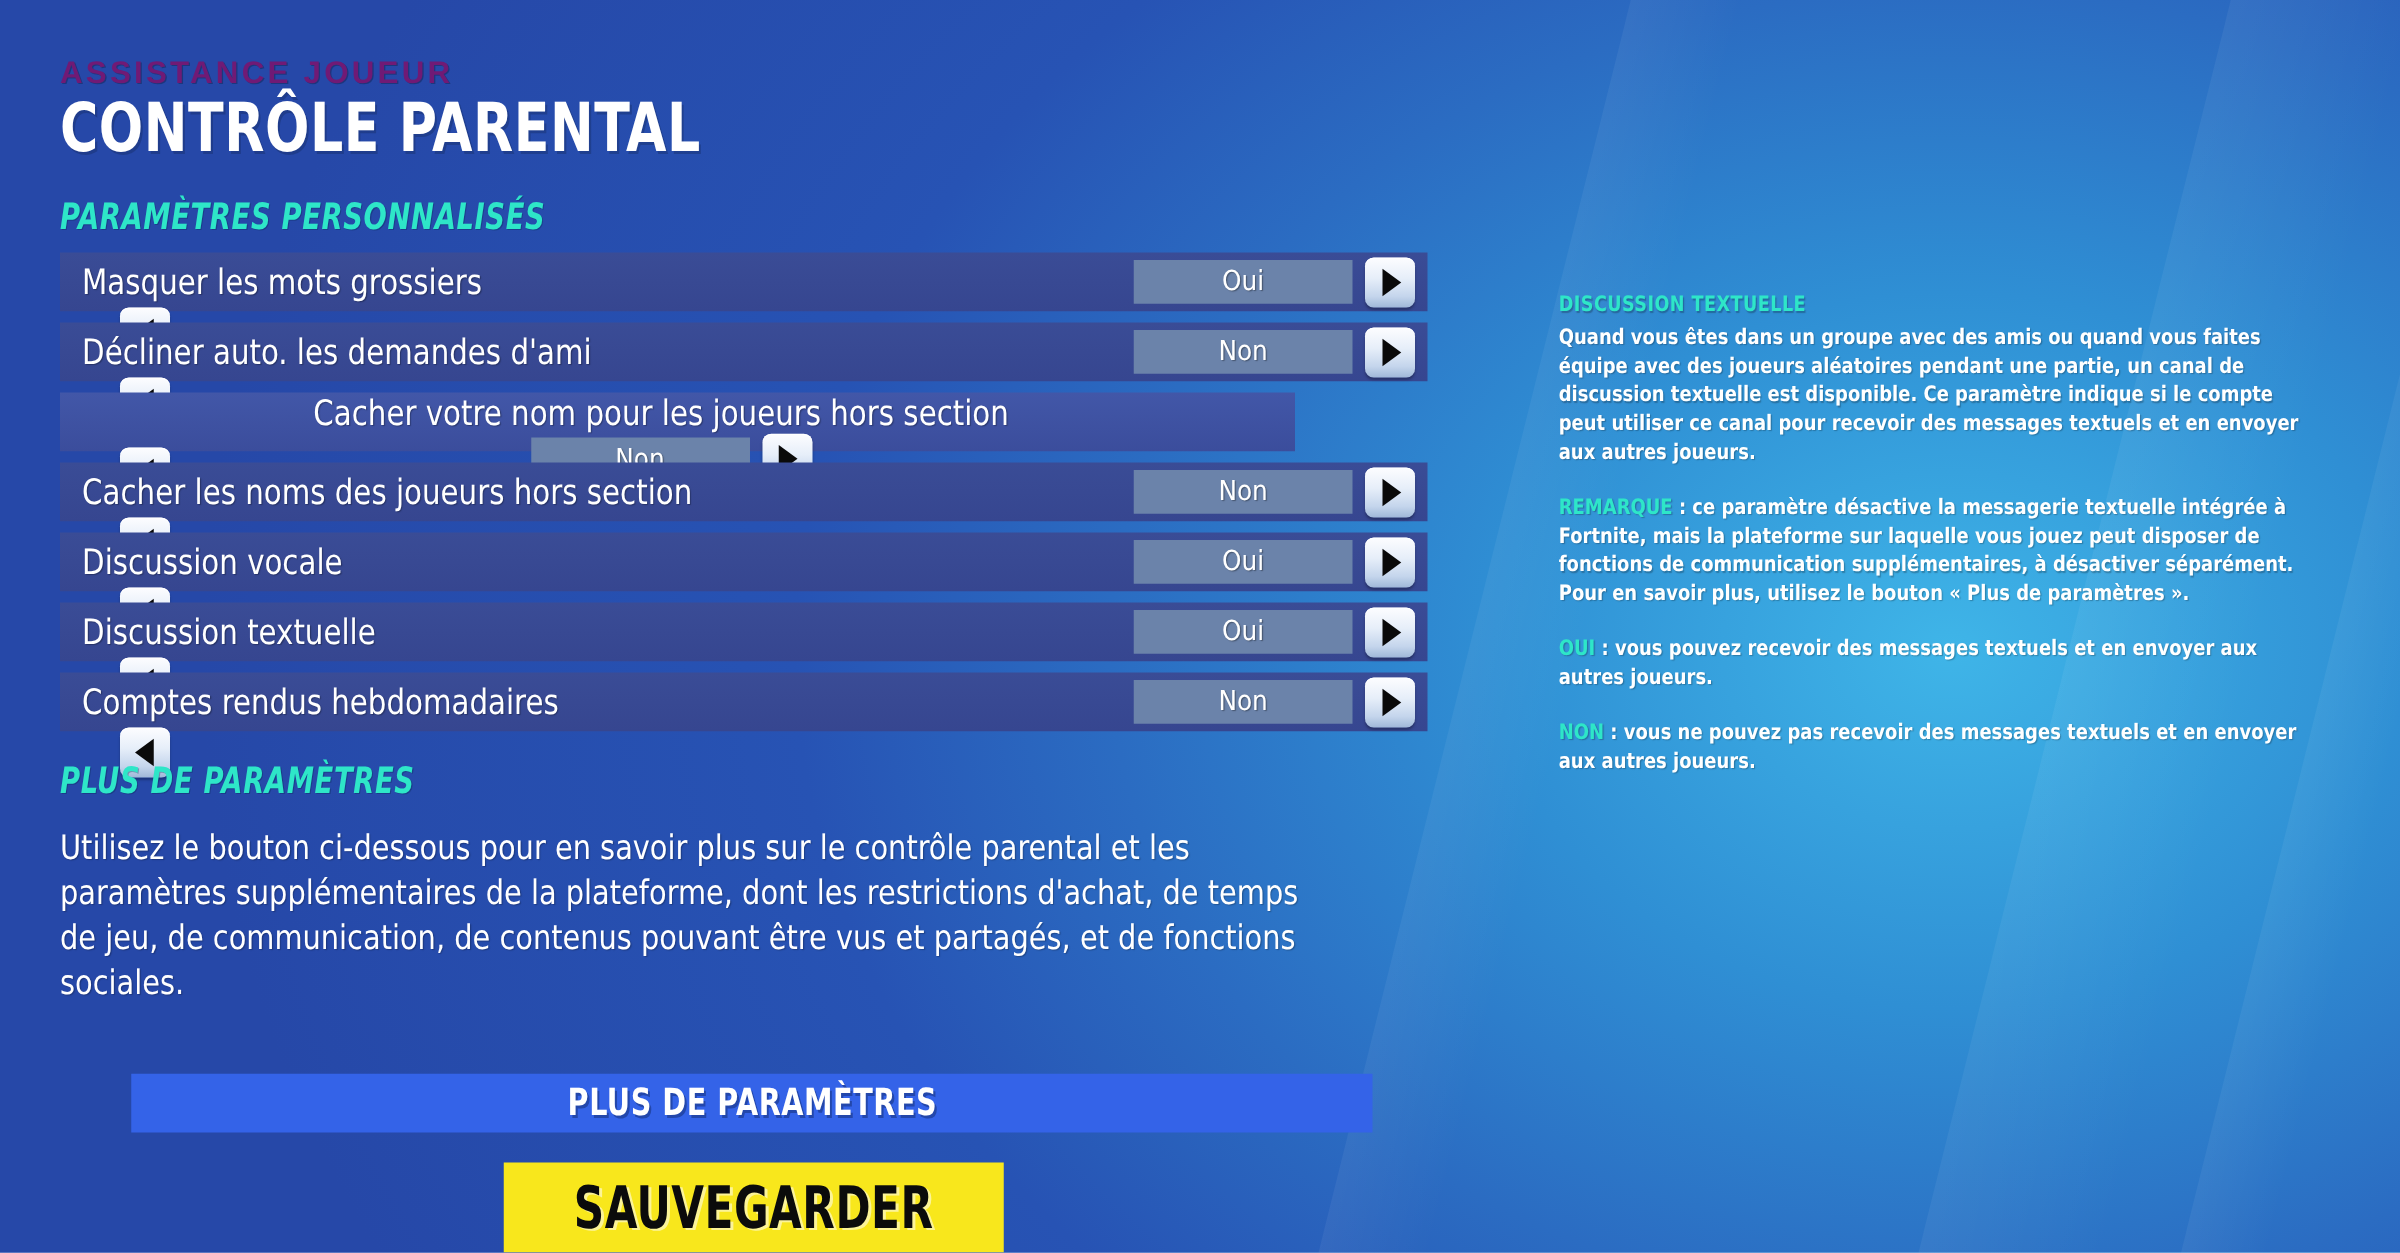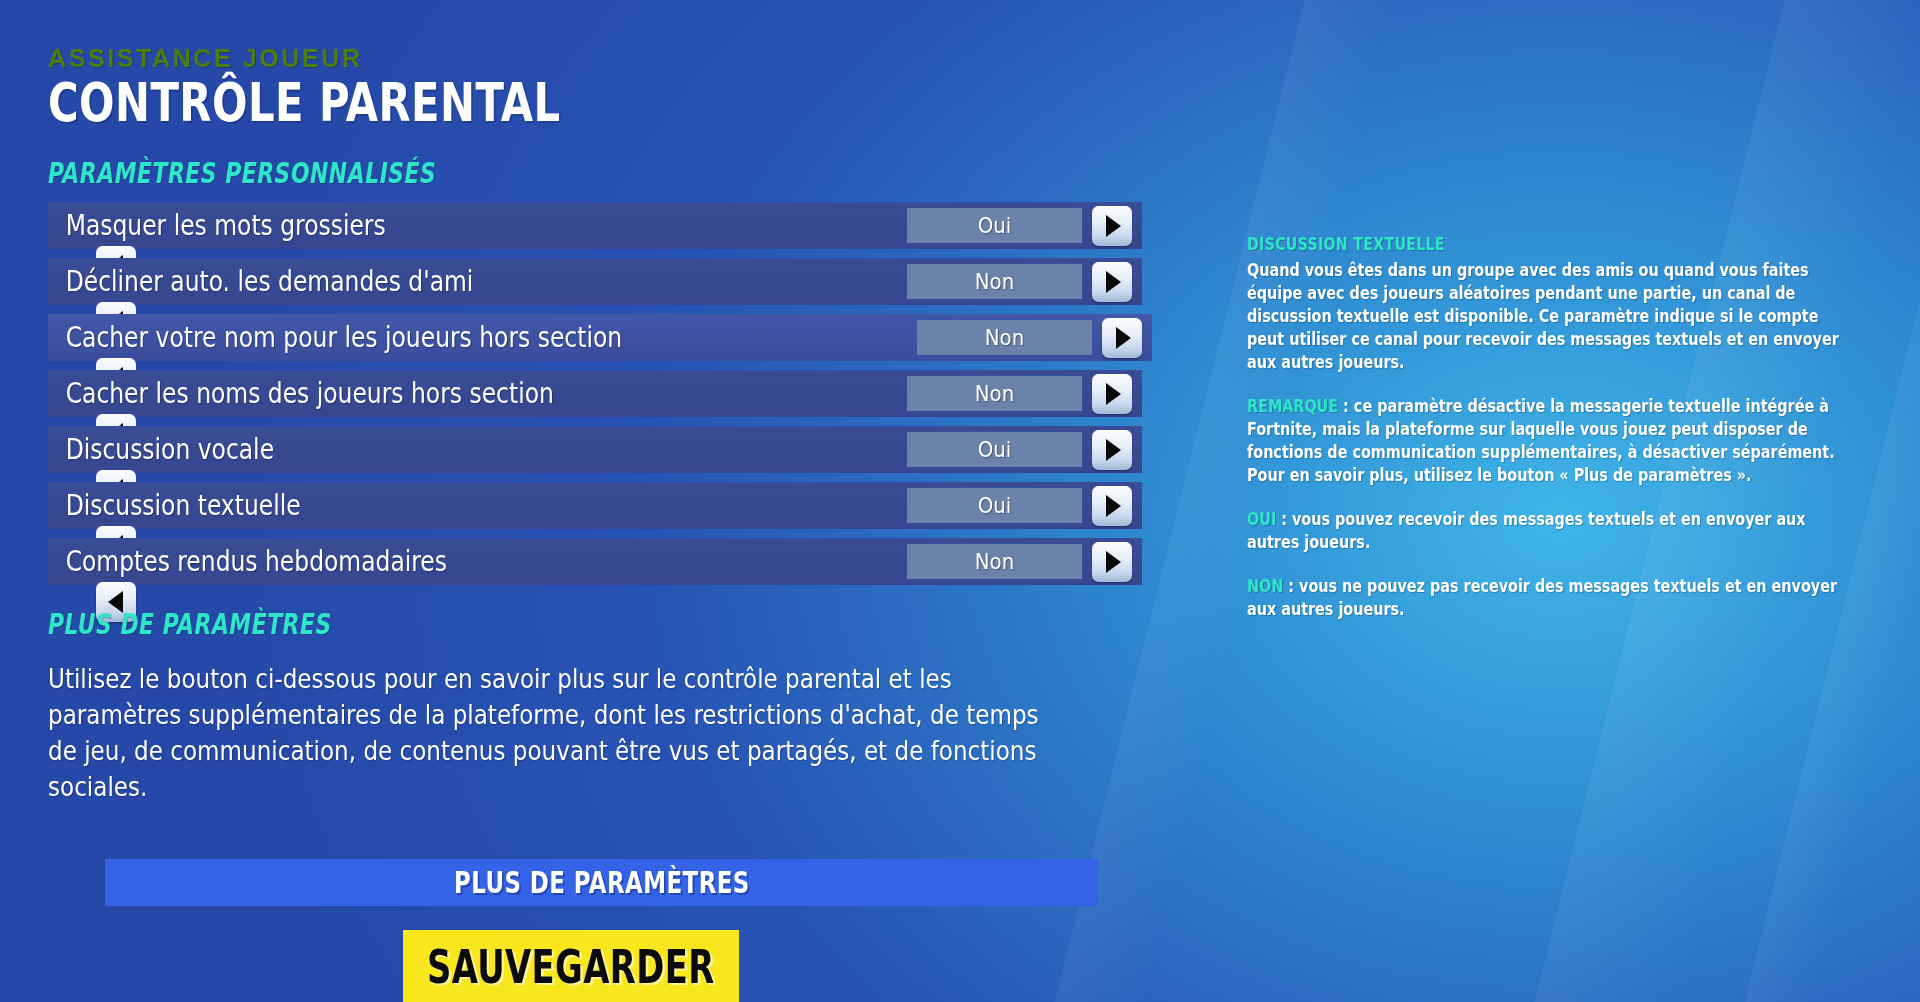--- a/index.html
+++ b/index.html
@@ -19,21 +19,21 @@
     transform:skewX(-14deg);
   }
 
   .page { position:relative; width:1920px; height:1002px; }
 
   
   .left { position:absolute; left:48px; top:44px; width:1110px; }
 
   .eyebrow {
     font-size:25px; font-weight:bold; letter-spacing:2.6px;
-    color:#4d7c0f; text-transform:uppercase;
+    color:#701a75; text-transform:uppercase;
     font-family:"Liberation Sans", sans-serif;
     text-shadow:1px 1px 0 rgba(0,0,0,.25);
   }
   .bigtitle {
     margin-top:3px;
     font-size:54px; line-height:1.0; font-weight:bold;
     color:#ffffff; letter-spacing:0.5px;
     font-family:"DejaVu Sans Condensed","Liberation Sans Narrow","Liberation Sans", sans-serif;
     transform:scaleX(0.86); transform-origin:left center;
     text-shadow:2px 2px 0 rgba(20,40,90,.35);
@@ -51,21 +51,22 @@
   .settings { margin-top:12px; width:1104px; }
   .srow {
     position:relative;
     height:47px; margin-bottom:9px;
     display:flex; align-items:center;
     background:linear-gradient(180deg,#3a4c96 0%,#364690 100%);
     width:1094px;
   }
   .srow.hl {
     background:linear-gradient(180deg,#4257a8 0%,#3b4d9c 100%);
-    width:1104px;
+    width:988px;
+    flex-direction:column;
   }
   .srow .label {
     flex:0 0 auto;
     padding-left:19px;
     font-size:28px; color:#ffffff; white-space:nowrap;
     font-family:"DejaVu Sans Condensed","Liberation Sans Narrow","Liberation Sans", sans-serif;
     transform:scaleX(0.93); transform-origin:left center;
     text-shadow:1px 1px 1px rgba(0,0,0,.3);
   }
   .srow .spacer { flex:1 1 auto; }
@@ -122,21 +123,21 @@
     display:flex; align-items:center; justify-content:center;
   }
   .btn-more span {
     font-size:30px; font-weight:bold; color:#ffffff; letter-spacing:.5px;
     font-family:"DejaVu Sans Condensed","Liberation Sans Narrow","Liberation Sans", sans-serif;
     transform:scaleX(0.85);
     text-shadow:2px 2px 0 rgba(10,30,80,.4);
   }
   .btn-save {
     position:absolute; left:403px; top:930px;
-    width:336px; height:72px;
+    width:400px; height:72px;
     background:#f8e71c;
     display:flex; align-items:center; justify-content:center;
   }
   .btn-save span {
     font-size:47px; font-weight:bold; color:#0b0b0b; letter-spacing:.5px;
     font-family:"DejaVu Sans Condensed","Liberation Sans Narrow","Liberation Sans", sans-serif;
     transform:scaleX(0.8);
     text-shadow:3px 2px 0 rgba(255,255,255,.55);
   }
 

